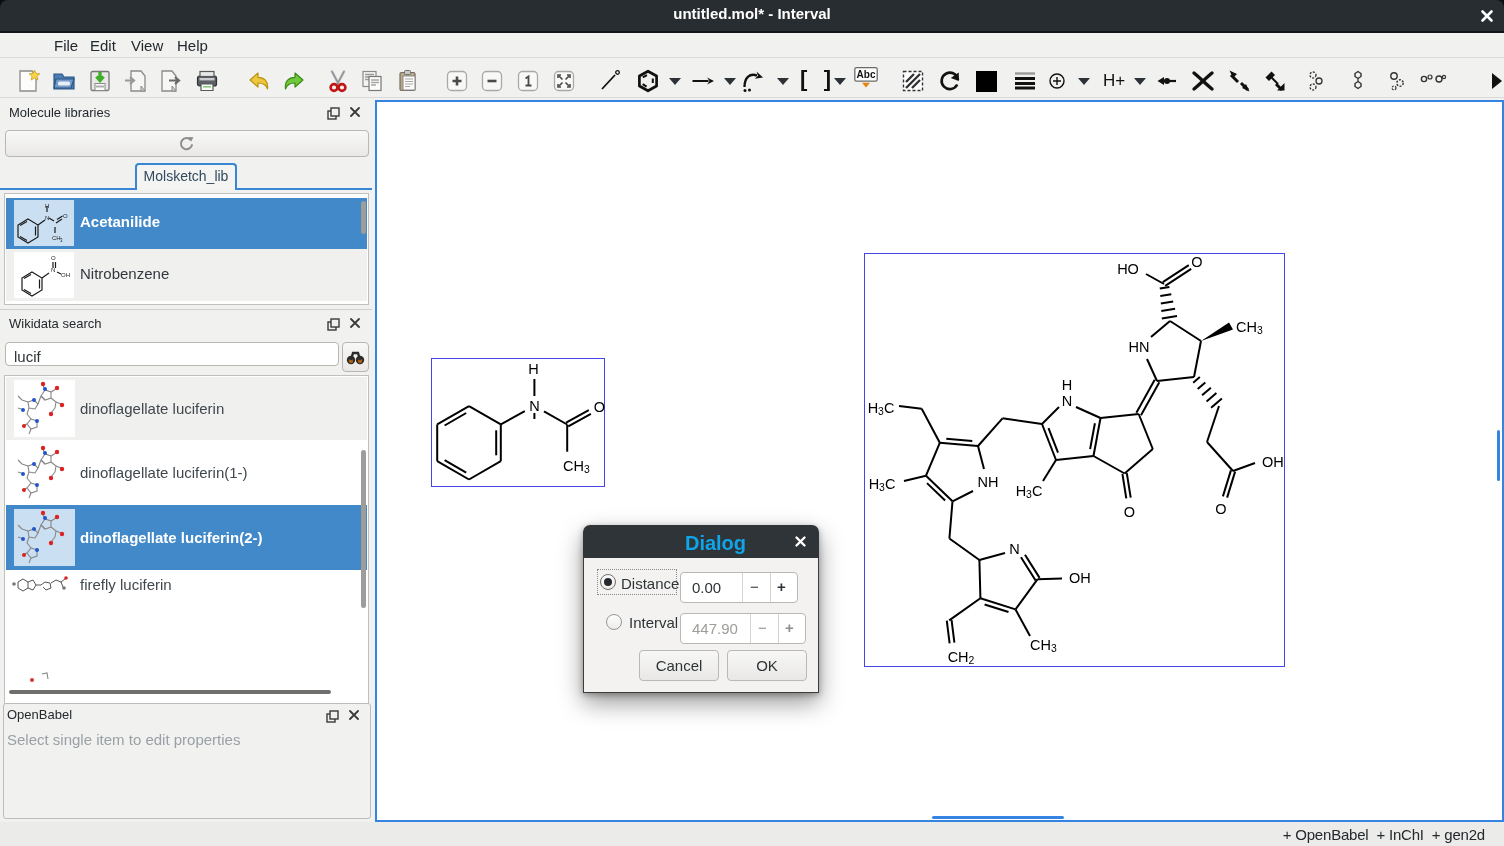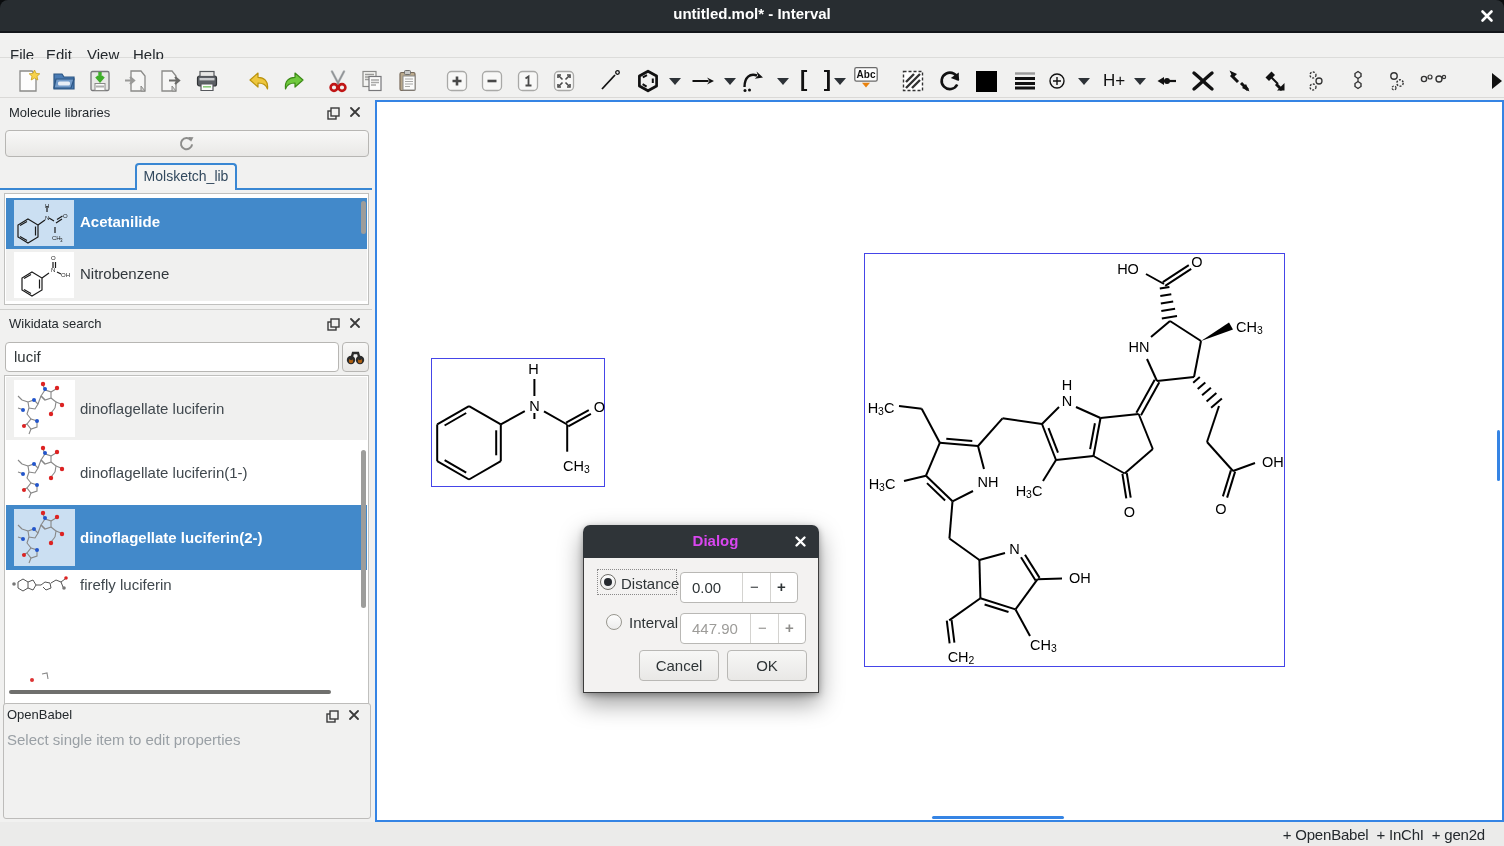--- a/index.html
+++ b/index.html
@@ -2,37 +2,37 @@
 <html><head>
 <meta charset="utf-8">
 <style>
 * { margin:0; padding:0; box-sizing:border-box; }
 html,body { width:1504px; height:846px; overflow:hidden; }
 body { font-family:"Liberation Sans", sans-serif; background:#f1f1f0; position:relative; }
 #titlebar { position:absolute; left:0; top:0; width:1504px; height:33px; background:#282d31; border-radius:8px 8px 0 0; border-bottom:2px solid #12151a; }
 #titlebar .t { position:absolute; left:0; right:0; top:5px; text-align:center; color:#fff; font-size:15px; font-weight:bold; }
 #titlebar .x { position:absolute; right:9px; top:8px; width:16px; height:16px; }
 #menubar { position:absolute; left:0; top:35px; width:1504px; height:23px; background:#f1f1f0; border-bottom:1px solid #dcdcda; font-size:15px; color:#24292d; }
-#menubar span { position:absolute; top:11px; }
+#menubar span { position:absolute; top:2px;margin-left:44px; }
 #toolbar { position:absolute; left:0; top:59px; width:1504px; height:39px; background:#f1f1f0; border-bottom:1px solid #dad9d7; }
 .ti { position:absolute; top:10px; width:24px; height:24px; }
 .dd { position:absolute; top:19px; width:0; height:0; border-left:6.5px solid transparent; border-right:6.5px solid transparent; border-top:7px solid #2d3237; }
 #dock { }
 .ptitle { position:absolute; font-size:13px; color:#24292d; }
 .pico { position:absolute; width:40px; height:14px; }
 .listframe { position:absolute; background:#fff; border:1px solid #c0c0be; }
 .row { position:absolute; left:1px; right:1px; overflow:hidden; }
 .rowtext { position:absolute; font-size:15px; color:#40484e; }
 .thumb { position:absolute; left:8px; background:#fff; }
 #canvas { position:absolute; left:375px; top:100px; width:1129px; height:722px; background:#fff; border:2px solid #3584e4; }
 #statusbar { position:absolute; left:0; top:822px; width:1504px; height:24px; background:#ebebea; font-size:15px; color:#24292d; }
 #statusbar .s { position:absolute; right:19px; top:4px; letter-spacing:-0.2px; }
 #dialog { position:absolute; left:583px; top:525px; width:236px; height:168px; box-shadow:0 10px 24px rgba(0,0,0,0.4), 0 2px 6px rgba(0,0,0,0.3); border-radius:7px 7px 0 0; }
 #dlgtitle { position:absolute; left:0; top:0; width:236px; height:33px; background:#2f3438; border-radius:7px 7px 0 0; }
-#dlgtitle .t { position:absolute; left:0; right:0; top:7px; text-align:center; color:#d946ef; font-size:15px; font-weight:bold;padding-left:29px; }
+#dlgtitle .t { position:absolute; left:0; right:0; top:7px; text-align:center; color:#0ea5e9; font-size:20px; font-weight:bold;padding-left:29px; }
 #dlgbody { position:absolute; left:0; top:33px; width:236px; height:135px; background:#f3f2f1; border:1px solid #3c3c3c; border-top:none; }
 .spin { position:absolute; background:#fff; border:1px solid #b9b8b5; border-radius:4px; font-size:15px; }
 .spin .sep { position:absolute; top:0; bottom:0; width:1px; background:#d4d3d0; }
 .btn { position:absolute; background:linear-gradient(#f7f7f6,#e9e8e6); border:1px solid #b9b8b5; border-radius:4px; font-size:15px; color:#2e3436; text-align:center; }
 .radio { position:absolute; width:16px; height:16px; border-radius:50%; background:linear-gradient(#fdfdfd,#ececec); border:1px solid #98978f; }
 .radio .dot { position:absolute; left:3px; top:3px; width:8px; height:8px; border-radius:50%; background:#25292e; }
 </style>
 </head>
 <body>
 <div style="position:absolute;left:0;top:0;width:1504px;height:20px;background:#0a0c0e"></div>
@@ -270,21 +270,21 @@
     <div style="position:absolute;right:2px;top:7px;width:5px;height:33px;background:#9d9d9b;border-radius:3px"></div>
   </div>
   <div style="position:absolute;left:0;top:309px;width:372px;height:1px;background:#cfcfcd"></div>
 
   <span class="ptitle" style="left:9px;top:316px">Wikidata search</span>
   <svg class="pico" style="left:325px;top:318px" viewBox="0 0 40 14">
     <rect x="3" y="4" width="8" height="8" fill="none" stroke="#3a3a3a" stroke-width="1.4"></rect>
     <rect x="6" y="1" width="8" height="8" fill="#f1f1f0" stroke="#3a3a3a" stroke-width="1.4"></rect>
     <path d="M26 1 L34 9 M34 1 L26 9" stroke="#3a3a3a" stroke-width="1.8" stroke-linecap="round"></path>
   </svg>
-  <div style="position:absolute;left:5px;top:342px;width:334px;height:30px;background:#fff;border:1px solid #b7b6b3;border-radius:4px">
+  <div style="position:absolute;left:5px;top:342px;width:334px;height:24px;background:#fff;border:1px solid #b7b6b3;border-radius:4px">
     <span style="position:absolute;left:8px;top:5px;font-size:15px;color:#2e3436">lucif</span>
   </div>
   <div style="position:absolute;left:342px;top:342px;width:27px;height:30px;background:linear-gradient(#f8f8f7,#e9e8e6);border:1px solid #b7b6b3;border-radius:4px">
     <svg style="position:absolute;left:3px;top:6px" width="19" height="17" viewBox="0 0 19 17">
       <circle cx="5" cy="11" r="4.2" fill="#2b2b2b"></circle>
         <circle cx="14" cy="11" r="4.2" fill="#2b2b2b"></circle>
       <circle cx="5" cy="12" r="2.2" fill="#b06010"></circle>
         <circle cx="14" cy="12" r="2.2" fill="#b06010"></circle>
       <path d="M5 11 L7 4 L12 4 L14 11" fill="none" stroke="#2b2b2b" stroke-width="2.4"></path>
     </svg>

